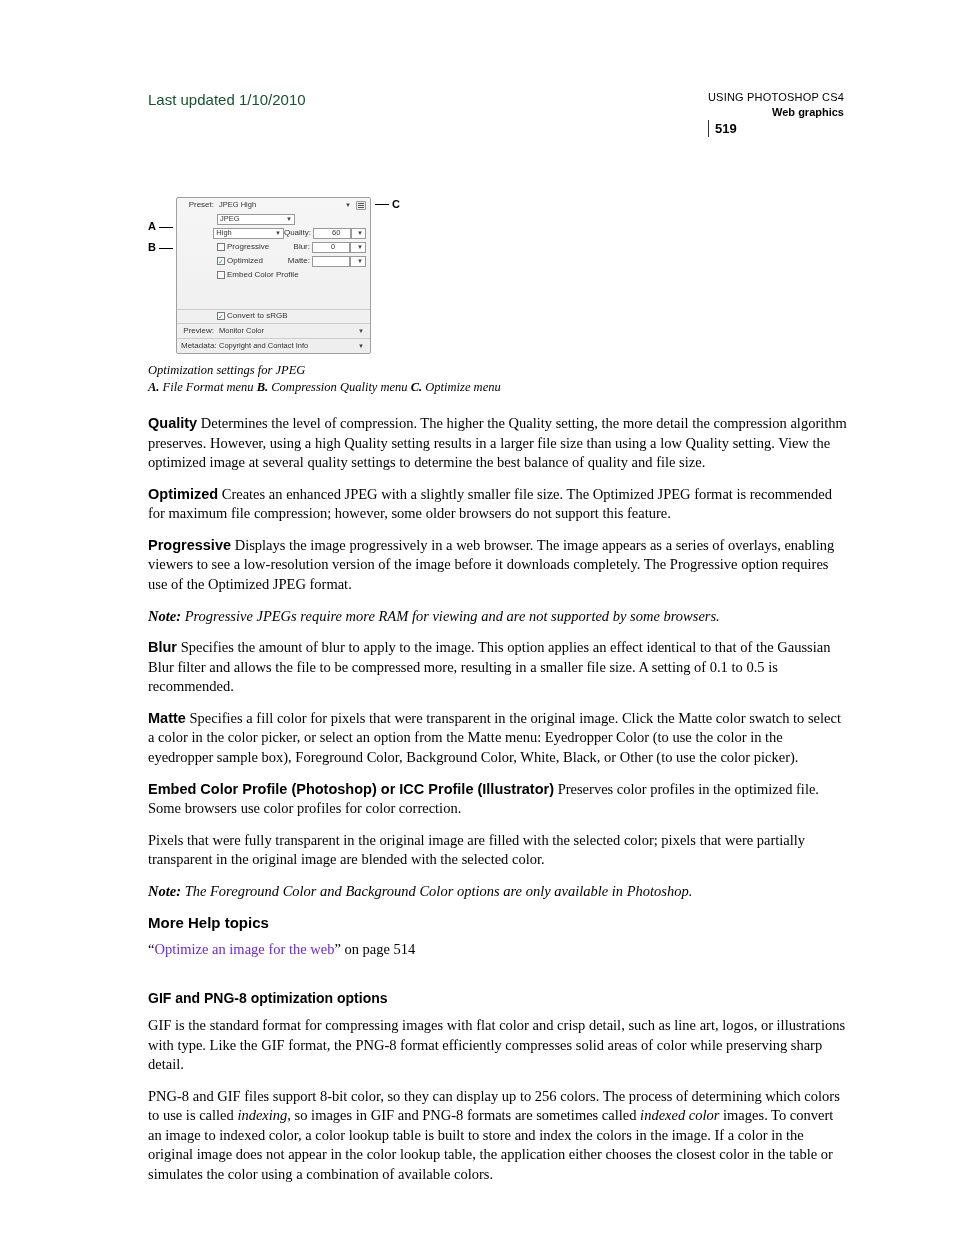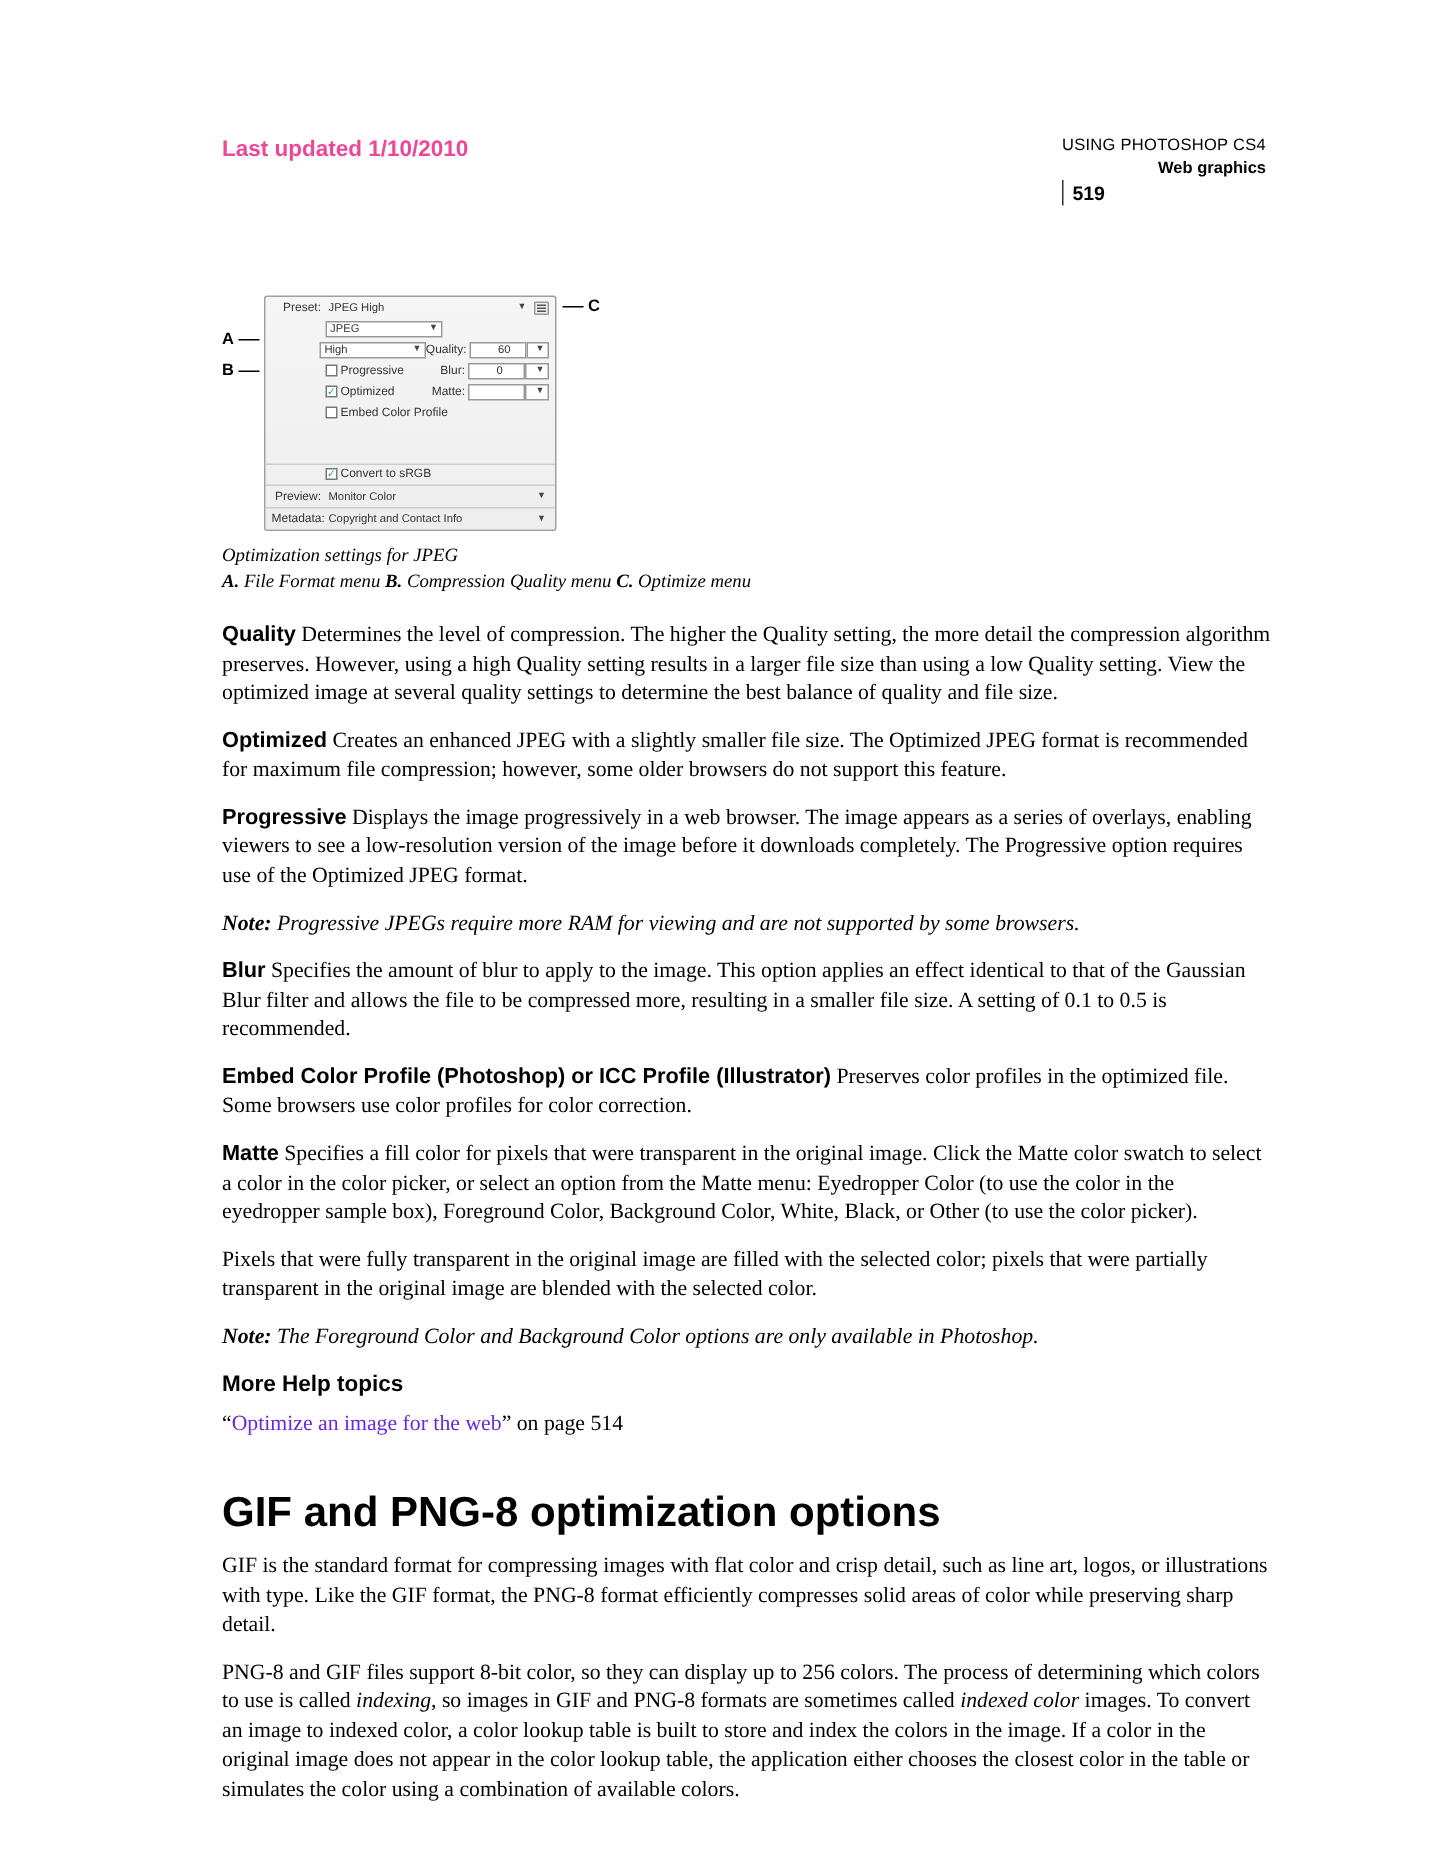--- a/index.html
+++ b/index.html
@@ -6,21 +6,21 @@
   body {
     font-family: "Minion Pro", Georgia, serif;
     font-size: 14.5px;
     line-height: 1.35;
     color: #000;
     background: #fff;
     width: 954px;
     padding: 90px 104px 60px 148px;
   }
   .header { display: flex; justify-content: space-between; align-items: flex-start; margin-bottom: 60px; }
-  .last-updated { font-family: "Myriad Pro", Arial, sans-serif; font-weight: bold; color: #ec4899; font-size: 15px; }
+  .last-updated { font-family: "Myriad Pro", Arial, sans-serif; font-weight: normal; color: #14532d; font-size: 15px; }
   .header-right { text-align: right; font-family: "Myriad Pro", Arial, sans-serif; font-size: 11px; display:flex; align-items:flex-start;flex-direction:column; }
   .header-right .col1 { text-align:right; padding-right:6px;}
   .header-right .book { letter-spacing: 0.2px; }
   .header-right .section { font-weight: bold; }
   .header-right .divider { border-left: 1.5px solid #333; padding-left:6px; font-weight:bold; font-size:13px;}
   .figure-wrap { margin-left: 0px; margin-bottom: 6px; }
   .figure { display:flex; align-items:flex-start; }
   .callouts-left { width:28px; font-family:"Myriad Pro",Arial,sans-serif; font-weight:bold; font-size:11px; }
   .callouts-left .A { position:relative; top:22px; }
   .callouts-left .B { position:relative; top:28px; }
@@ -49,21 +49,21 @@
   .callout-right .line { display:inline-block; border-top:1px solid #000; width:14px; vertical-align:middle; margin-right:3px; margin-top:7px;}
   .caption { font-style: italic; font-size: 12.5px; margin-top:8px; line-height:1.35;}
   .caption .key { font-weight:bold; font-style:italic;}
   .body-text { margin-top: 18px; }
   .body-text p { margin-bottom: 12px; }
   .term { font-family:"Myriad Pro",Arial,sans-serif; font-weight:bold; font-style:normal;}
   .note-lead { font-weight:bold; font-style:italic;}
   .note-body { font-style:italic;}
   .h3 { font-family:"Myriad Pro",Arial,sans-serif; font-weight:bold; font-size:15px; margin-bottom:6px;}
   .link { color:#6d28d9;}
-  .h2 { font-family:"Myriad Pro",Arial,sans-serif; font-weight:bold; font-size:28px; margin-top:30px; margin-bottom:8px;}
+  .h2 { font-family:"Myriad Pro",Arial,sans-serif; font-weight:bold; font-size:14px; margin-top:30px; margin-bottom:8px;}
   em.ital { font-style:italic;}
   .menu-icon { width:10px; display:flex; flex-direction:column; gap:1px; padding:1px; border:1px solid #999; border-radius:1px; margin-left:3px; background:#f0f0f0;}
   .menu-icon span{ height:1px; background:#555; display:block;}
 </style>
 </head>
 <body>
 
 <div class="header">
   <div class="last-updated">Last updated 1/10/2010</div>
   <div class="header-right">
@@ -195,23 +195,23 @@
   <p><span class="term">Quality</span><span>  Determines the level of compression. The higher the Quality setting, the more detail the compression algorithm preserves. However, using a high Quality setting results in a larger file size than using a low Quality setting. View the optimized image at several quality settings to determine the best balance of quality and file size.</span></p>
 
   <p><span class="term">Optimized</span><span>  Creates an enhanced JPEG with a slightly smaller file size. The Optimized JPEG format is recommended for maximum file compression; however, some older browsers do not support this feature.</span></p>
 
   <p><span class="term">Progressive</span><span>  Displays the image progressively in a web browser. The image appears as a series of overlays, enabling viewers to see a low-resolution version of the image before it downloads completely. The Progressive option requires use of the Optimized JPEG format.</span></p>
 
   <p><span class="note-lead">Note: </span><span class="note-body">Progressive JPEGs require more RAM for viewing and are not supported by some browsers.</span></p>
 
   <p><span class="term">Blur</span><span>  Specifies the amount of blur to apply to the image. This option applies an effect identical to that of the Gaussian Blur filter and allows the file to be compressed more, resulting in a smaller file size. A setting of 0.1 to 0.5 is recommended.</span></p>
 
+  <p><span class="term">Matte</span><span>  Specifies a fill color for pixels that were transparent in the original image. Click the Matte color swatch to select a color in the color picker, or select an option from the Matte menu: Eyedropper Color (to use the color in the eyedropper sample box), Foreground Color, Background Color, White, Black, or Other (to use the color picker).</span></p>
+
   <p><span class="term">Embed Color Profile (Photoshop) or ICC Profile (Illustrator)</span><span>  Preserves color profiles in the optimized file. Some browsers use color profiles for color correction.</span></p>
-
-  <p><span class="term">Matte</span><span>  Specifies a fill color for pixels that were transparent in the original image. Click the Matte color swatch to select a color in the color picker, or select an option from the Matte menu: Eyedropper Color (to use the color in the eyedropper sample box), Foreground Color, Background Color, White, Black, or Other (to use the color picker).</span></p>
 
   <p>Pixels that were fully transparent in the original image are filled with the selected color; pixels that were partially transparent in the original image are blended with the selected color.</p>
 
   <p><span class="note-lead">Note: </span><span class="note-body">The Foreground Color and Background Color options are only available in Photoshop.</span></p>
 
   <div class="h3">More Help topics</div>
   <p>
     <span>“</span><span class="link">Optimize an image for the web</span><span>” on page 514</span>
   </p>
 

